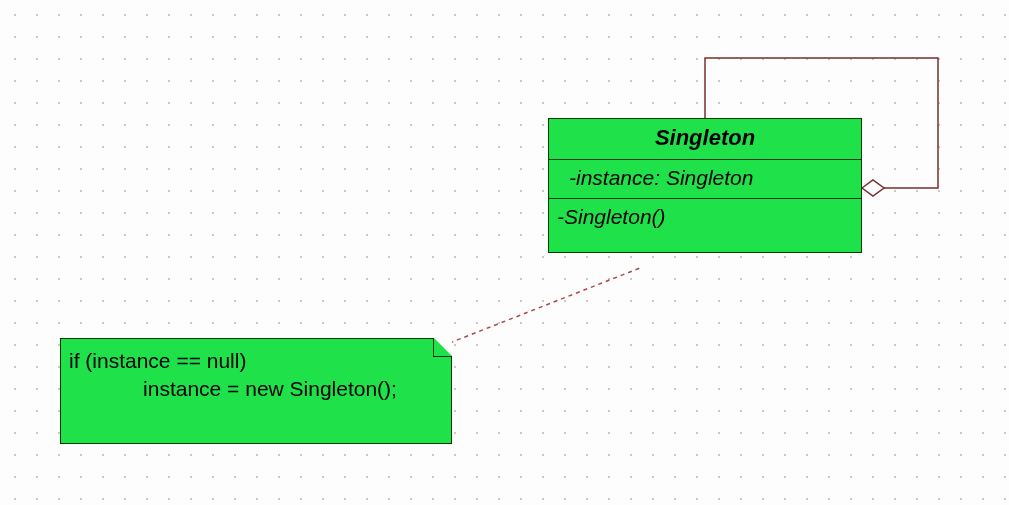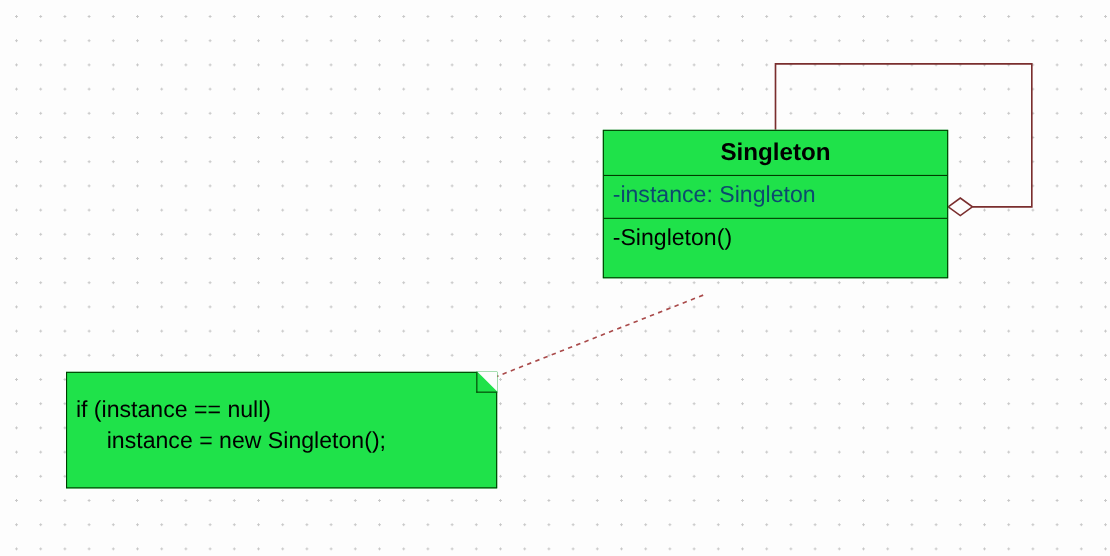--- a/index.html
+++ b/index.html
@@ -23,34 +23,35 @@
 
   
   .class-box {
     position: absolute;
     left: 548px;
     top: 118px;
     width: 314px;
     background: #1fe24a;
     border: 1.5px solid #003c00;
     box-sizing: border-box;
+    font-style: italic;
   }
   .class-title {
     font-weight: bold;
     text-align: center;
     font-size: 22px;
     padding: 6px 4px 8px 4px;
     border-bottom: 1.5px solid #003c00;
     color: #000;
   }
   .class-attrs {
     font-size: 21px;
-    padding: 4px 8px 6px 8px;
+    padding: 4px 8px 6px 20px;
     border-bottom: 1.5px solid #003c00;
-    color: #0c4a6e;
+    color: #000000;
   }
   .class-ops {
     font-size: 21px;
     padding: 4px 8px 20px 8px;
     color: #000;
   }
   .class-ops div, .class-attrs div {
     line-height: 1.35;
   }
 
@@ -59,21 +60,21 @@
     position: absolute;
     left: 60px;
     top: 338px;
     width: 392px;
     height: 106px;
     background: #1fe24a;
     border: 1.5px solid #003c00;
     box-sizing: border-box;
     font-size: 21px;
     color: #000;
-    padding: 20px 8px 8px 8px;
+    padding: 8px 8px 8px 8px;
     line-height: 1.35;
   }
   
   .note-fold {
     position: absolute;
     right: -1px;
     top: -1px;
     width: 18px;
     height: 18px;
     background: #1fe24a;
@@ -83,21 +84,21 @@
   .note-fold::after {
     content: "";
     position: absolute;
     right: 0;
     top: 0;
     width: 0;
     height: 0;
     border-top: 18px solid #fdfdfd;
     border-left: 18px solid transparent;
   }
-  .note .line-indent { padding-left: 28px; }
+  .note .line-indent { padding-left: 28px; text-align: center; }
 
   svg.overlay {
     position: absolute;
     inset: 0;
     width: 1009px;
     height: 505px;
     pointer-events: none;
   }
 </style>
 </head>

